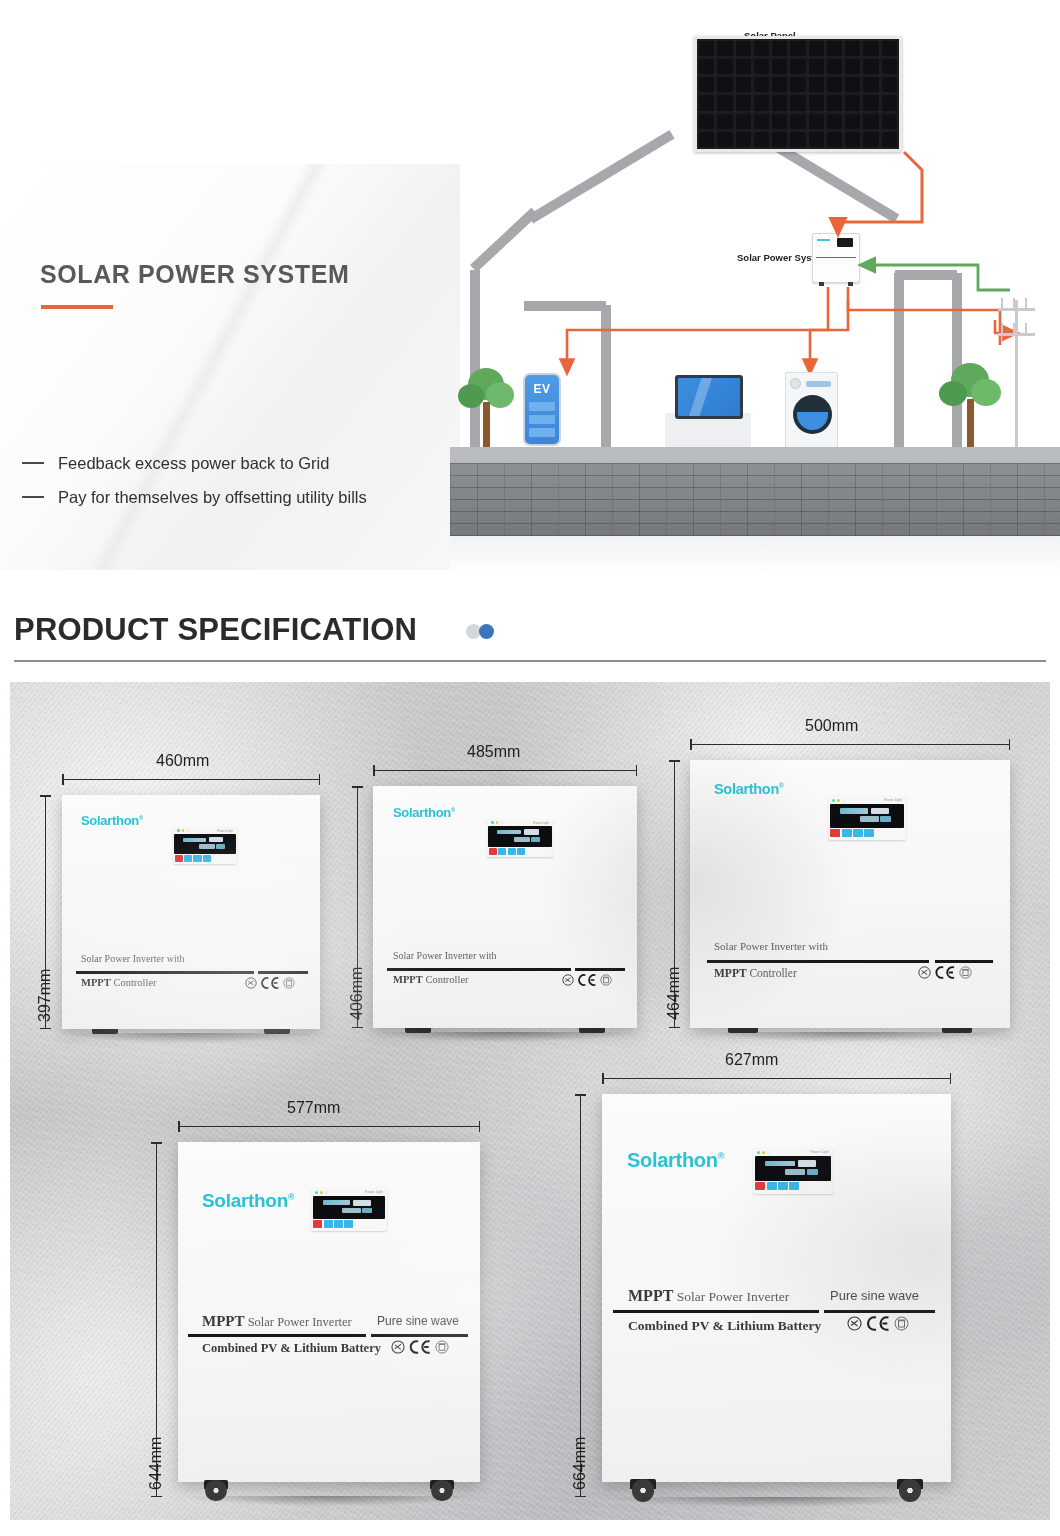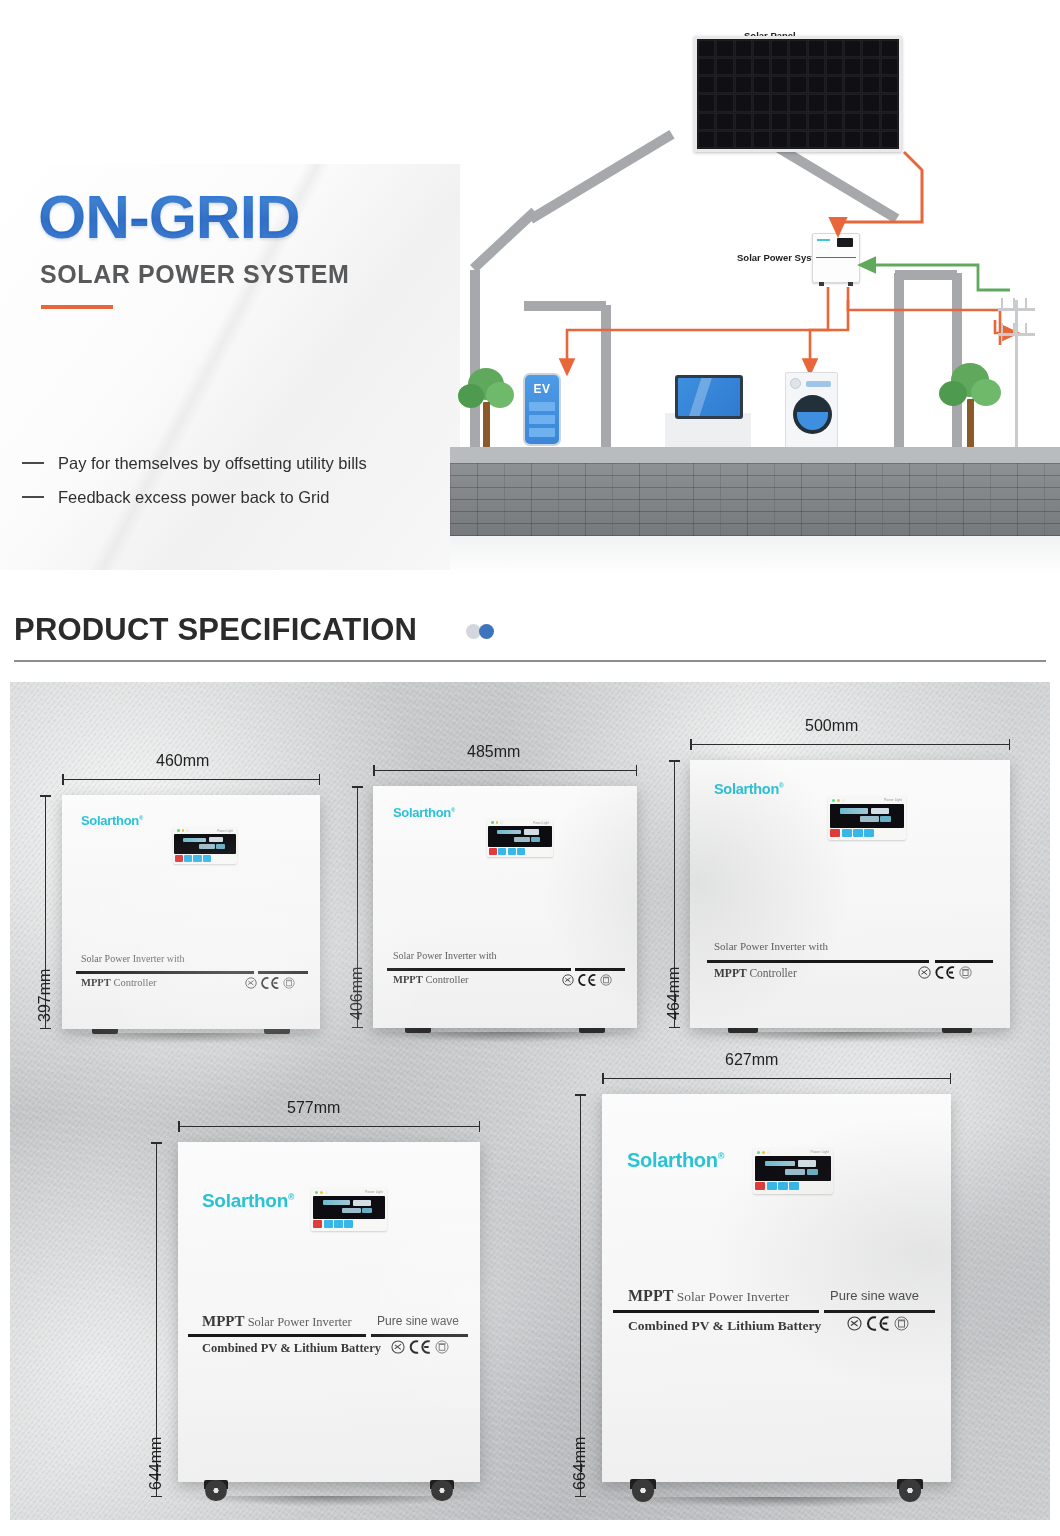--- a/index.html
+++ b/index.html
@@ -232,32 +232,31 @@
   .dim-lbl { position:absolute; font-size:16px; color:#1F1F1F; white-space:nowrap; }
   .dim-lbl.vert { transform:rotate(-90deg); transform-origin:left top; }
 </style>
 </head>
 <body>
 
 <div class="hero">
 
   <div class="hero-panel"></div>
 
-  <div class="hero-title">ON-GRID</div>
   <div class="hero-sub">SOLAR POWER SYSTEM</div>
   <div class="hero-rule"></div>
 
   <div class="bullets">
     <div class="bullet">
       <span class="dash"></span>
-      <span class="btxt">Pay for themselves by offsetting utility bills</span>
+      <span class="btxt">Feedback excess power back to Grid</span>
     </div>
     <div class="bullet">
       <span class="dash"></span>
-      <span class="btxt">Feedback excess power back to Grid</span>
+      <span class="btxt">Pay for themselves by offsetting utility bills</span>
     </div>
   </div>
 
   <div class="diagram">
 
     <div class="house">
       <div class="wall" style="left:0;top:155px;width:10px;height:190px;"></div>
       <div class="wall" style="left:0;top:150px;width:84px;height:10px;transform:rotate(-43deg);transform-origin:left top;"></div>
       <div class="wall" style="left:58px;top:100px;width:165px;height:10px;transform:rotate(-31deg);transform-origin:left top;"></div>
       <div class="wall" style="left:287px;top:14px;width:166px;height:10px;transform:rotate(31deg);transform-origin:left top;"></div>

